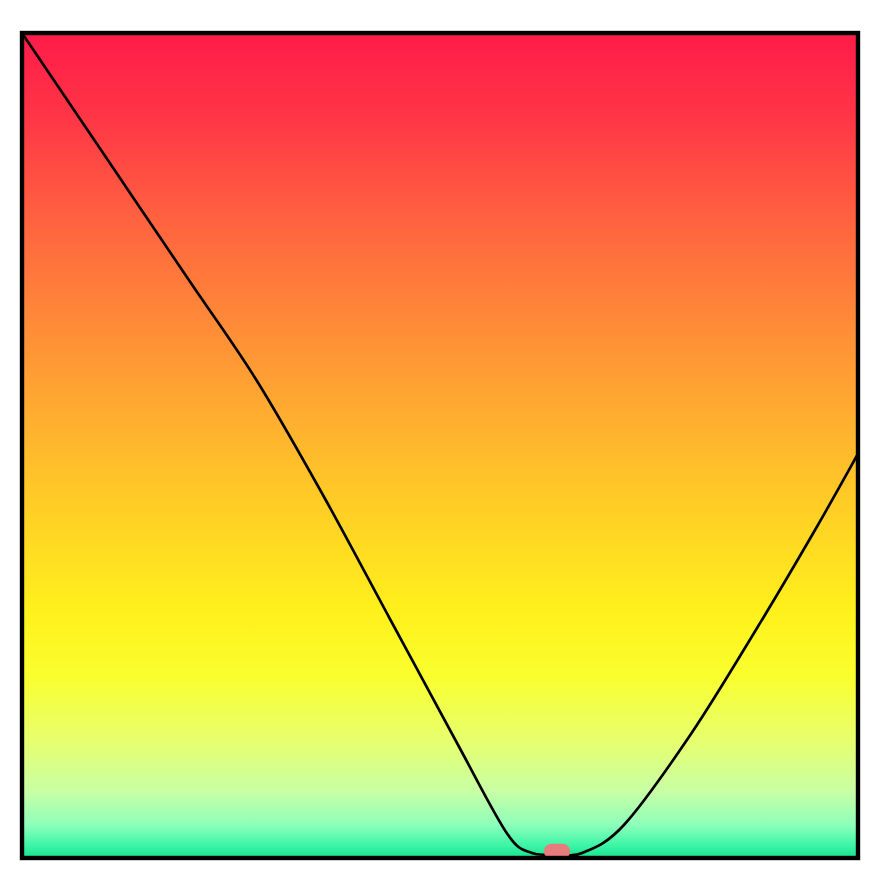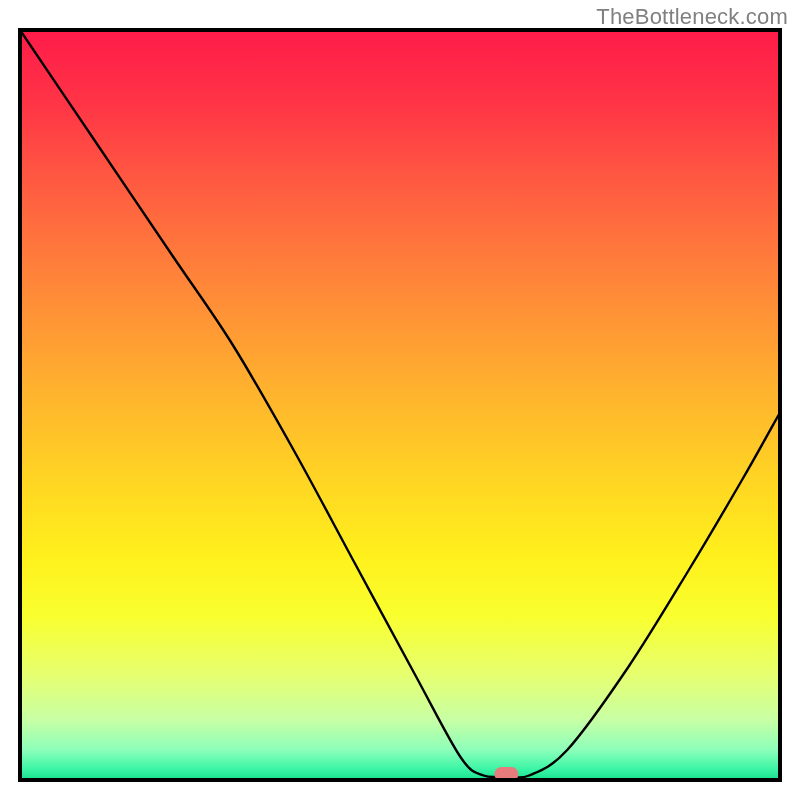--- a/index.html
+++ b/index.html
@@ -26,21 +26,20 @@
   }
   svg {
     display: block;
   }
 </style>
 </head>
 <body>
 
 <div class="container">
 
-  <div class="watermark">TheBottleneck.com</div>
 
   <svg id="chart-svg" width="800" height="800" viewBox="0 0 800 800">
     <defs>
       <linearGradient id="bg-grad" x1="0" y1="0" x2="0" y2="1">
           <stop offset="0%" stop-color="#ff1b49"></stop>
           <stop offset="10%" stop-color="#ff3546"></stop>
           <stop offset="22%" stop-color="#ff6040"></stop>
           <stop offset="35%" stop-color="#ff8a38"></stop>
           <stop offset="48%" stop-color="#ffb22e"></stop>
           <stop offset="60%" stop-color="#ffd523"></stop>

